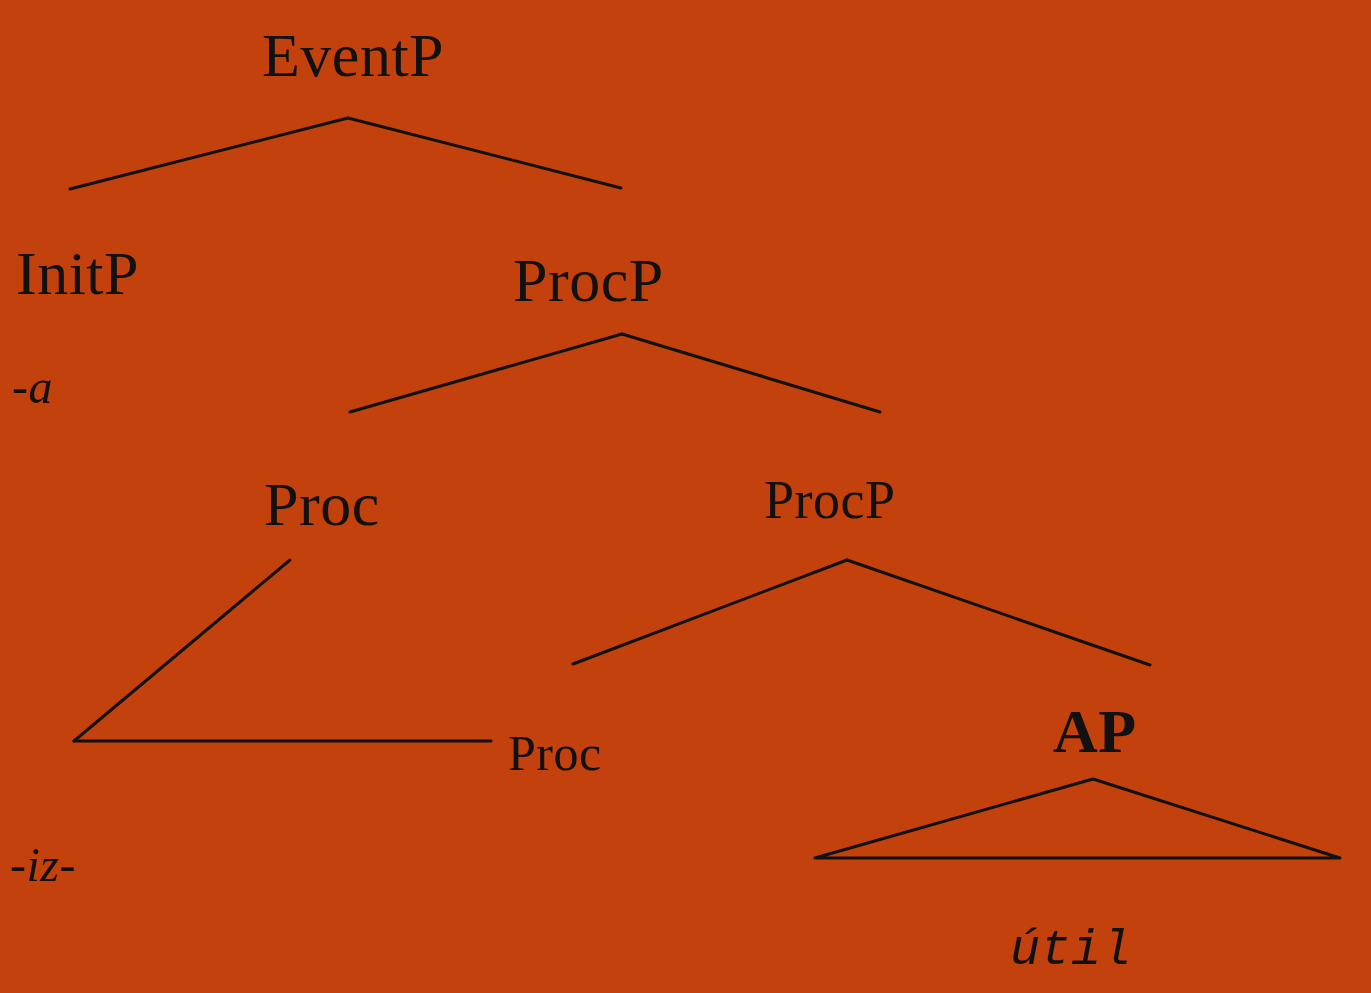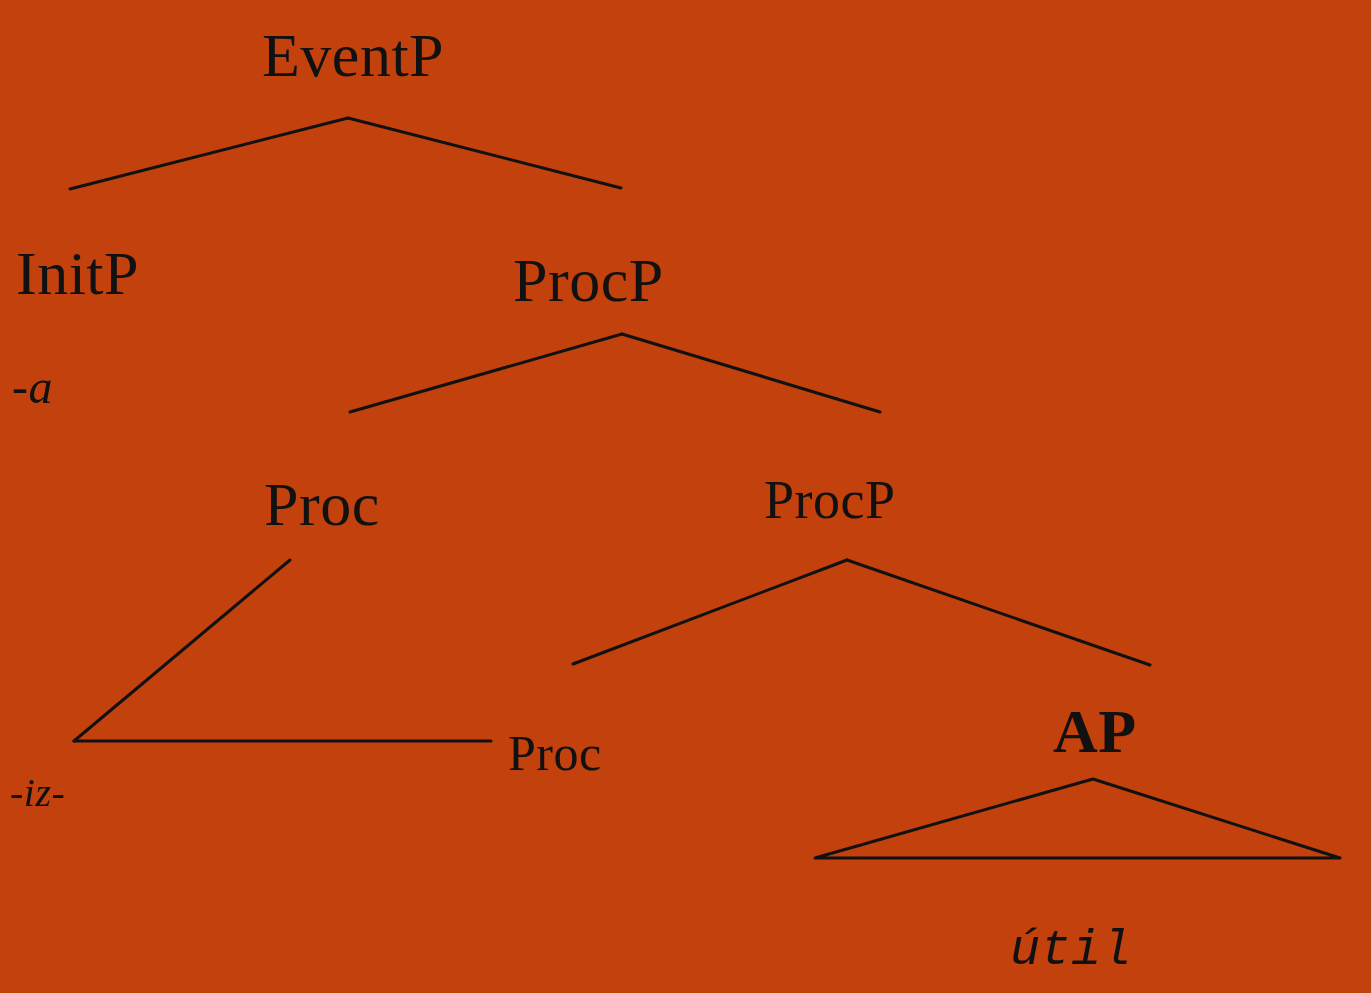--- a/index.html
+++ b/index.html
@@ -68,17 +68,17 @@
 
   <div id="label-layer">
       <div class="node-label cat-label" style="left: 262px; top: 23.64px; font-size: 62px;">EventP</div>
       <div class="node-label cat-label" style="left: 16px; top: 241.64px; font-size: 62px;">InitP</div>
       <div class="node-label cat-label" style="left: 513px; top: 248.64px; font-size: 62px;">ProcP</div>
       <div class="node-label morph-label" style="left: 12px; top: 362.56px; font-size: 48px;">-a</div>
       <div class="node-label cat-label" style="left: 264px; top: 472.64px; font-size: 62px;">Proc</div>
       <div class="node-label cat-label" style="left: 764px; top: 472.64px; font-size: 54px; text-align: center;">ProcP</div>
       <div class="node-label cat-label" style="left: 508px; top: 728px; font-size: 50px;">Proc</div>
       <div class="node-label cat-label" style="left: 1053px; top: 699.64px; font-size: 62px; font-weight: bold;">AP</div>
-      <div class="node-label morph-label" style="left: 10px; top: 773px; font-size: 40px;">-iz-</div>
+      <div class="node-label morph-label" style="left: 10px; top: 841px; font-size: 48px;">-iz-</div>
       <div class="node-label morph-label" style="left: 1010px; top: 926px; font-size: 50px; font-family: Liberation Mono, monospace;">útil</div>
     </div>
 
 </div>
 
 </body></html>

